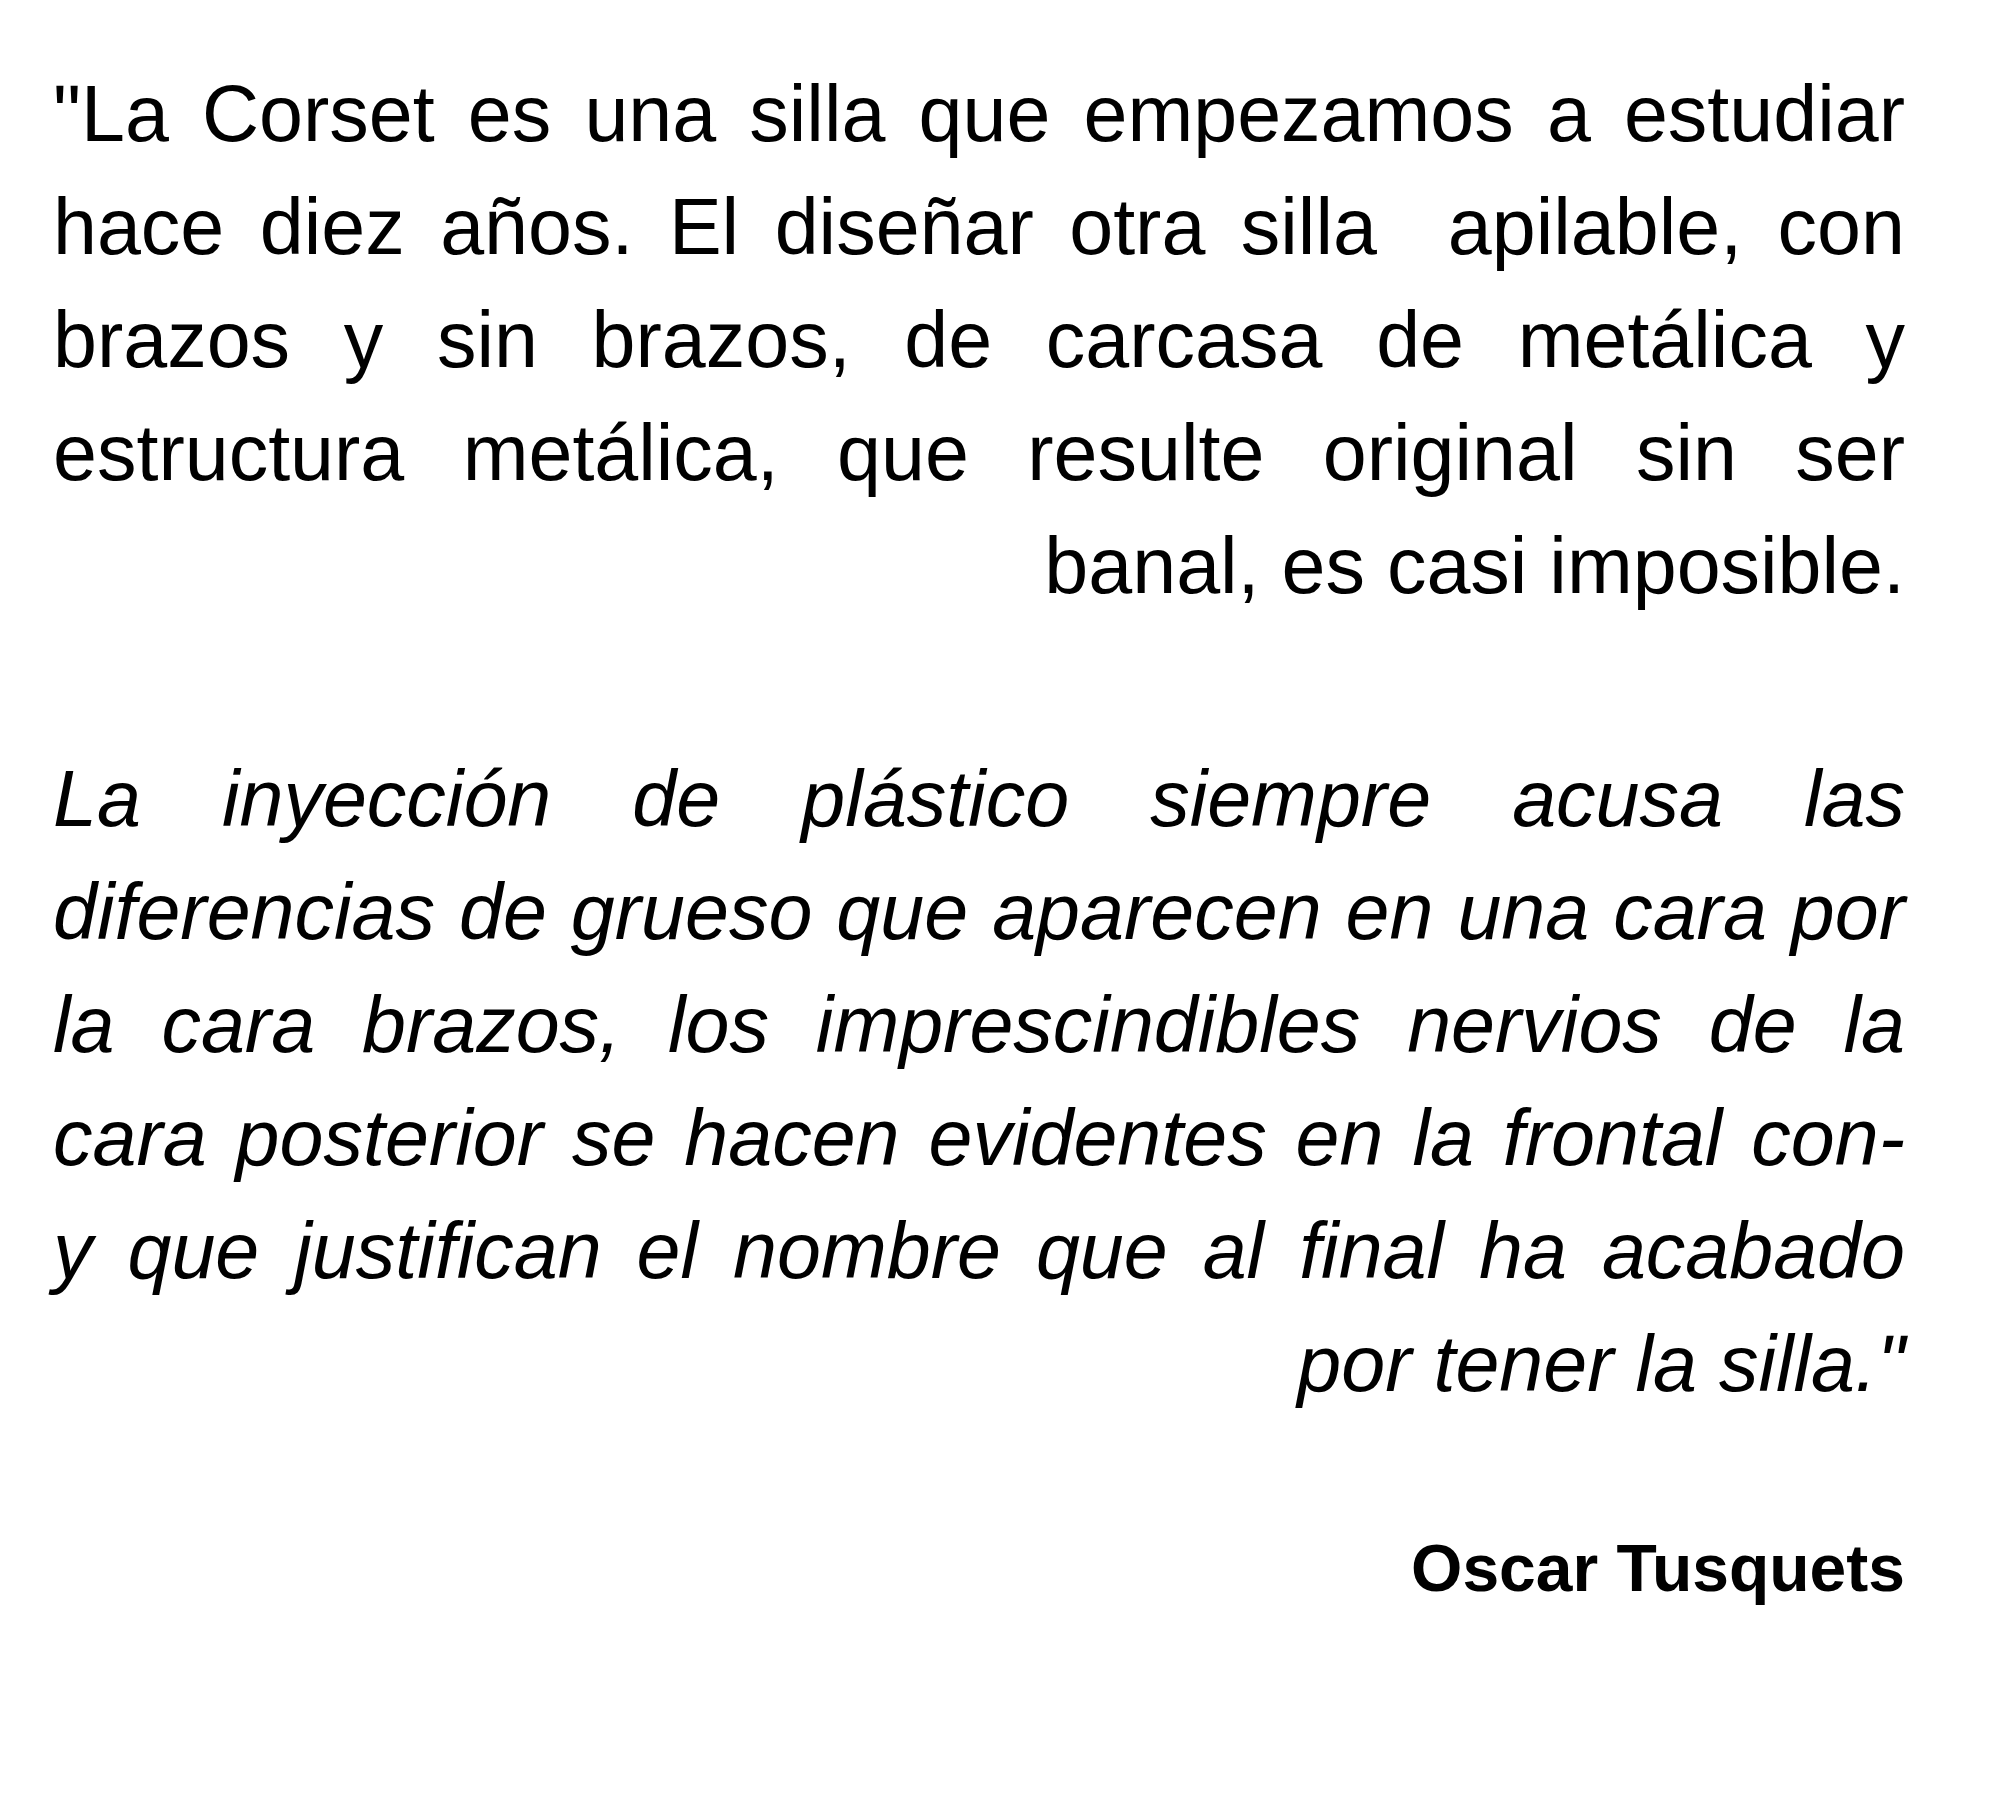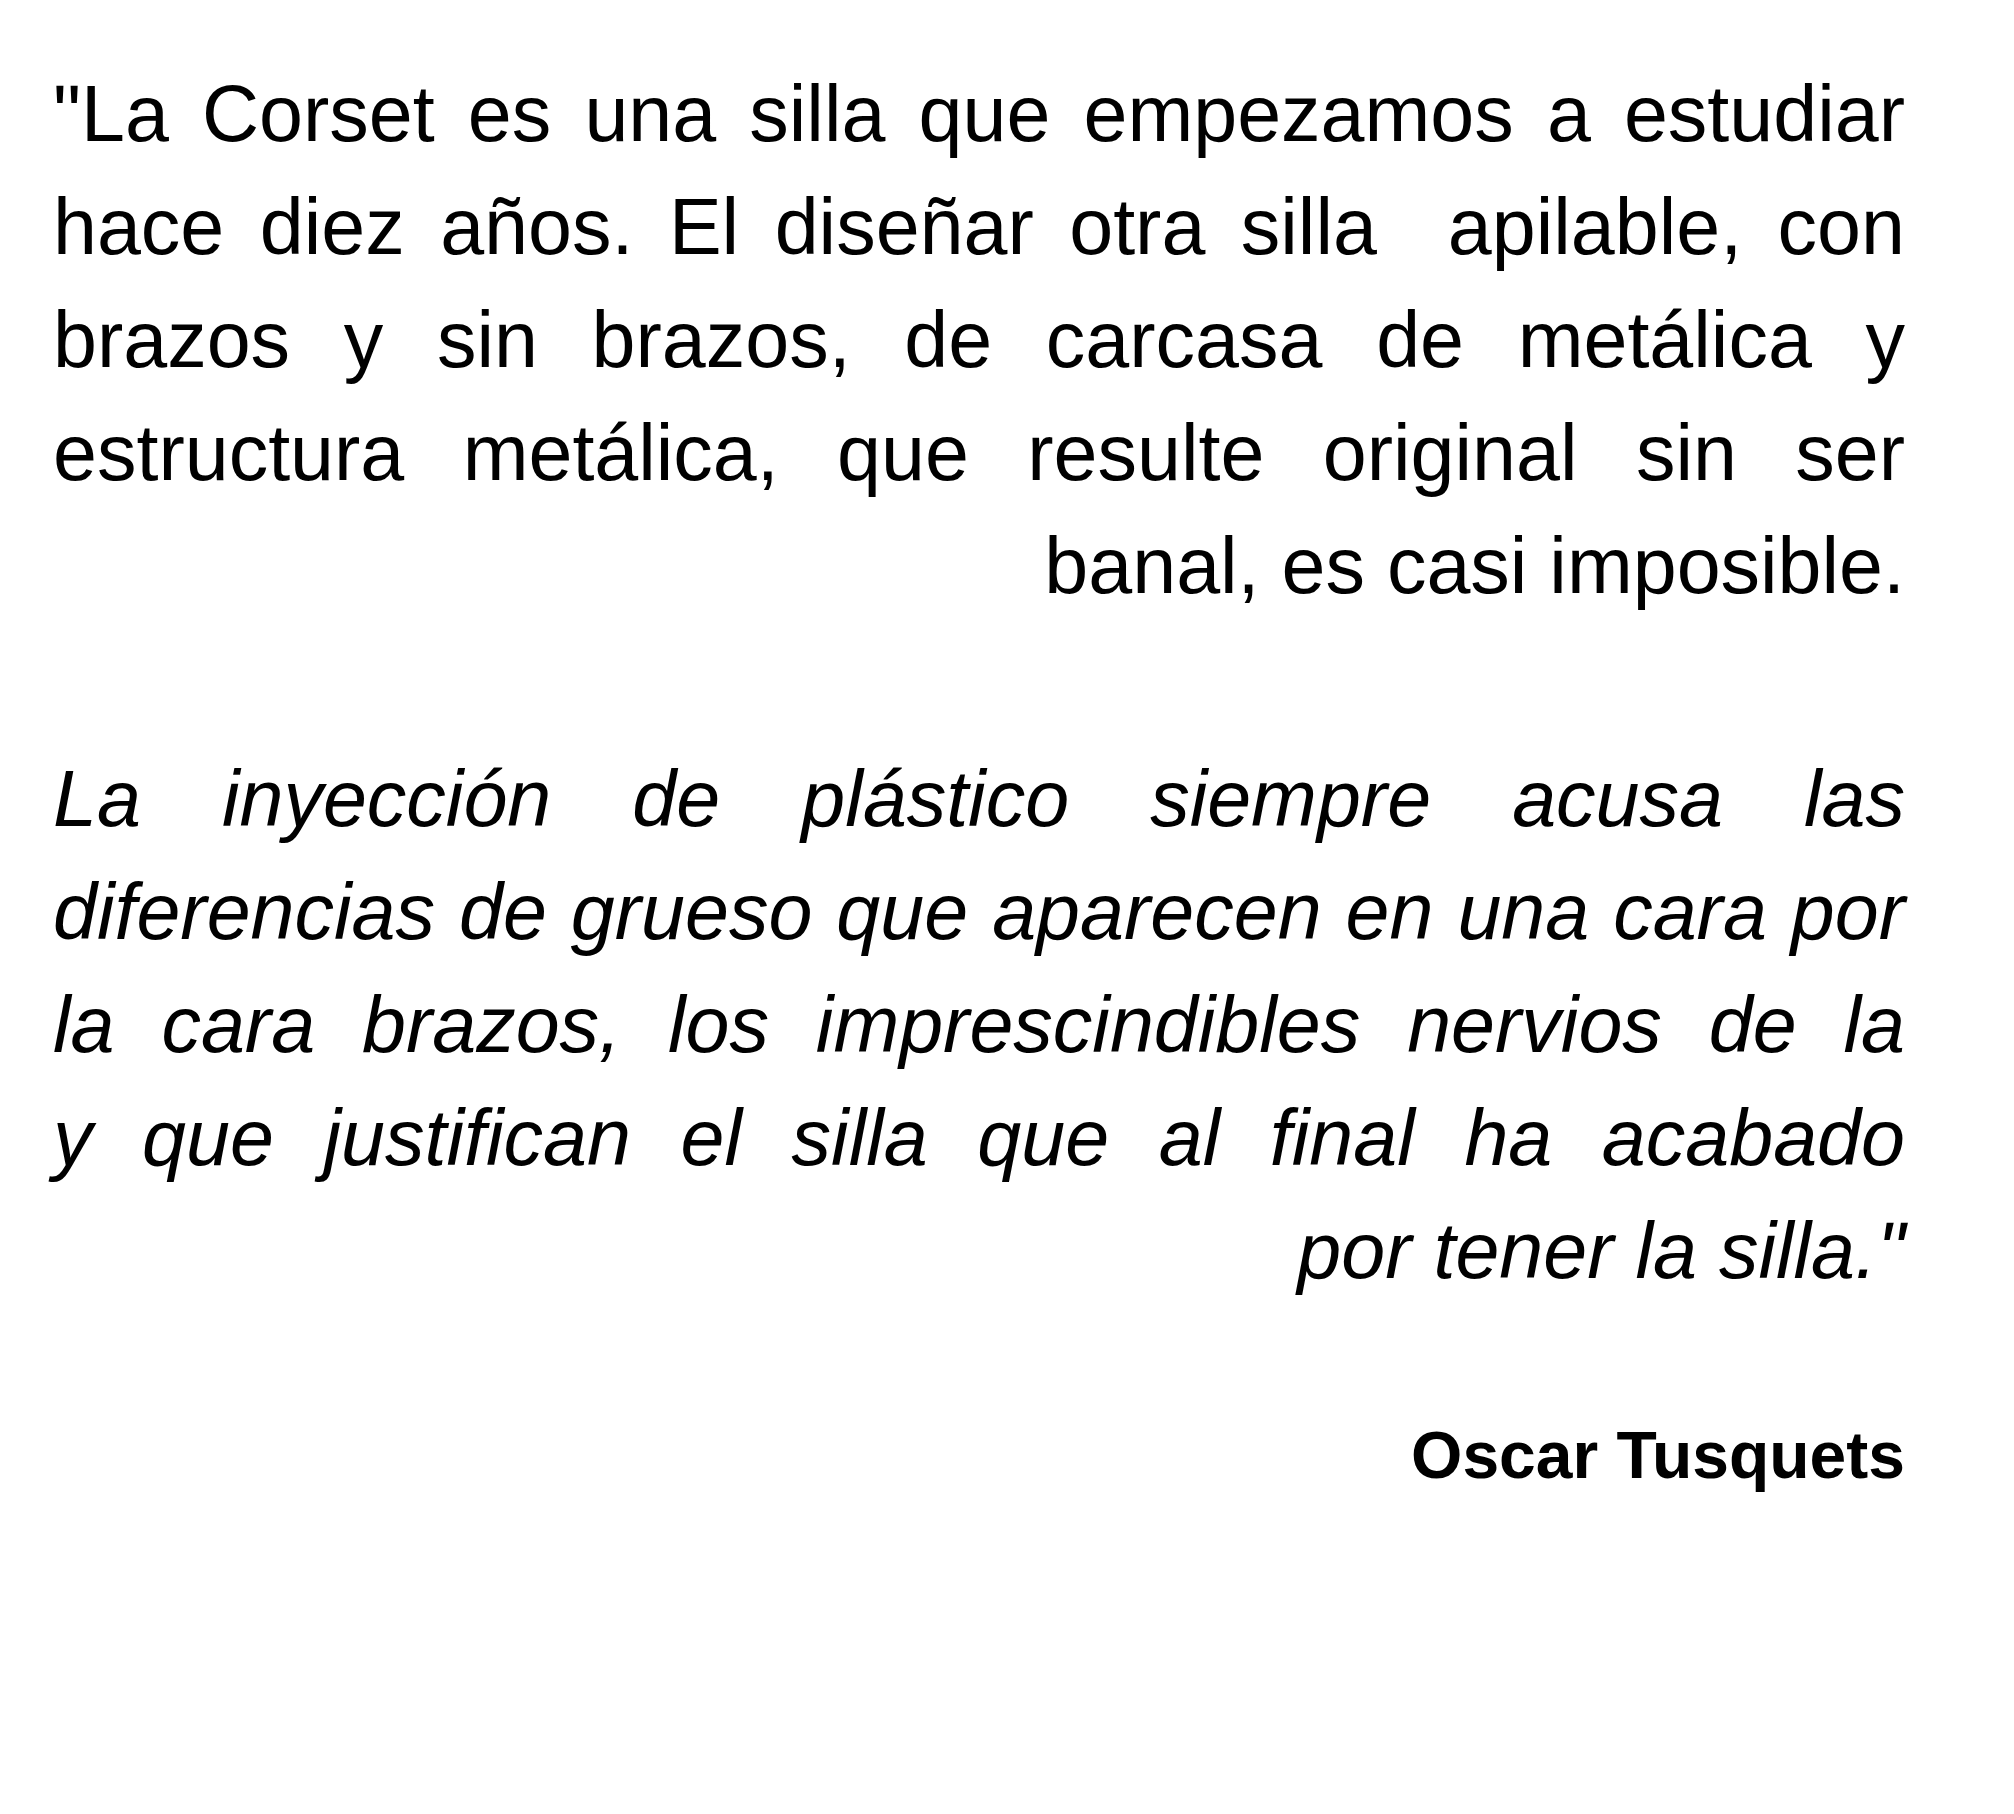--- a/index.html
+++ b/index.html
@@ -54,19 +54,20 @@
         <div class="qline just">"La Corset es una silla que empezamos a estudiar</div>
         <div class="qline just">hace diez años. El diseñar otra silla&nbsp; apilable, con</div>
         <div class="qline just">brazos y sin brazos, de carcasa de metálica y</div>
         <div class="qline just">estructura metálica, que resulte original sin ser</div>
         <div class="qline">banal, es casi imposible.</div>
       </div>
     <div class="para para2">
         <div class="qline just">La inyección de plástico siempre acusa las</div>
         <div class="qline just">diferencias de grueso que aparecen en una cara por</div>
         <div class="qline just">la cara brazos, los imprescindibles nervios de la</div>
-        <div class="qline just">y que justifican el silla que al final ha acabado</div>
+        <div class="qline just">cara posterior se hacen evidentes en la frontal con-</div>
+        <div class="qline just">y que justifican el nombre que al final ha acabado</div>
         <div class="qline">por tener la silla."</div>
       </div>
     <div class="attribution">Oscar Tusquets</div>
   </div>
 </div>
 
 
 </body></html>

